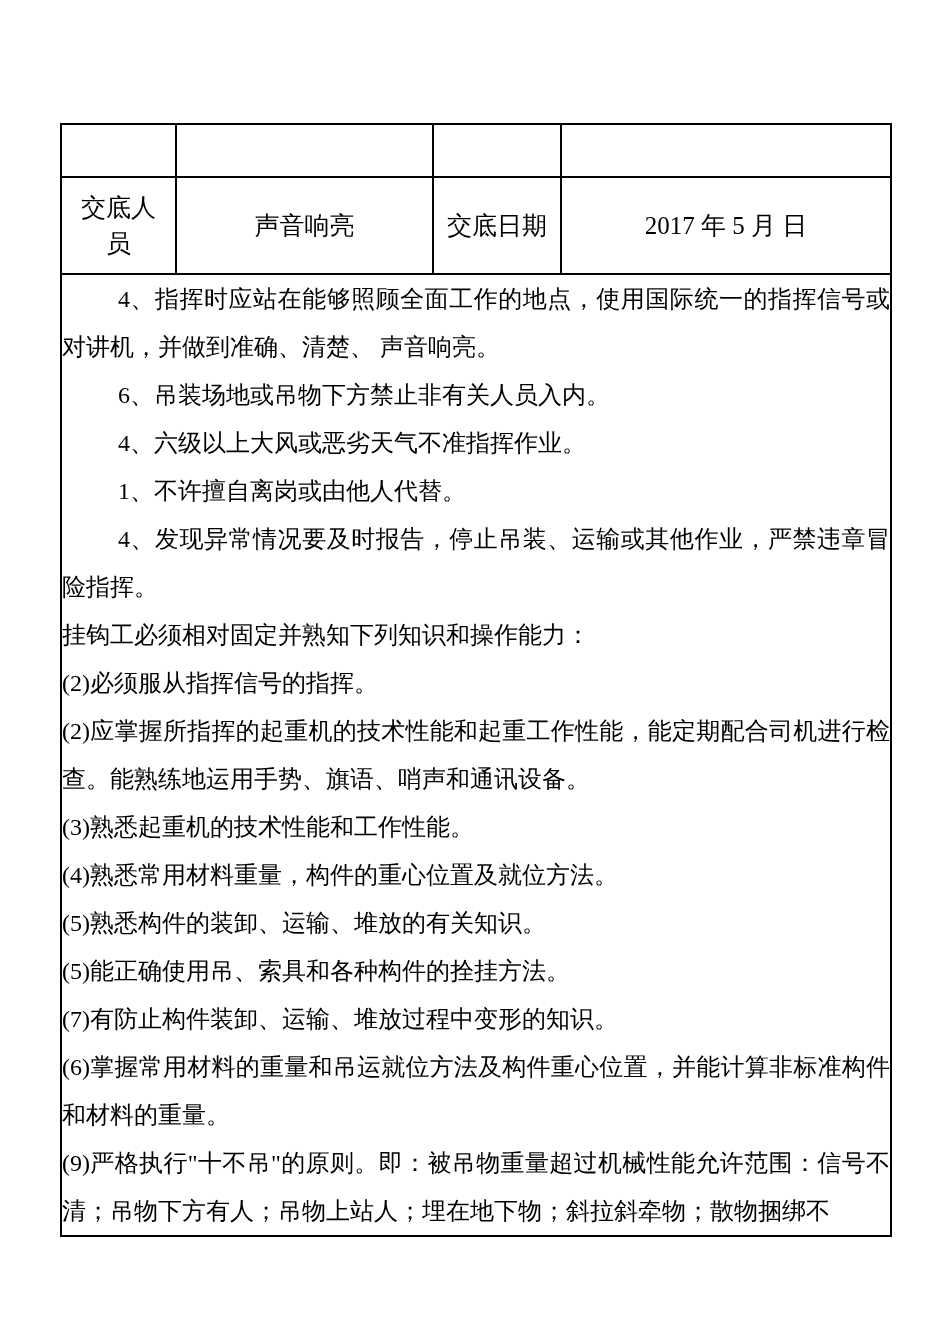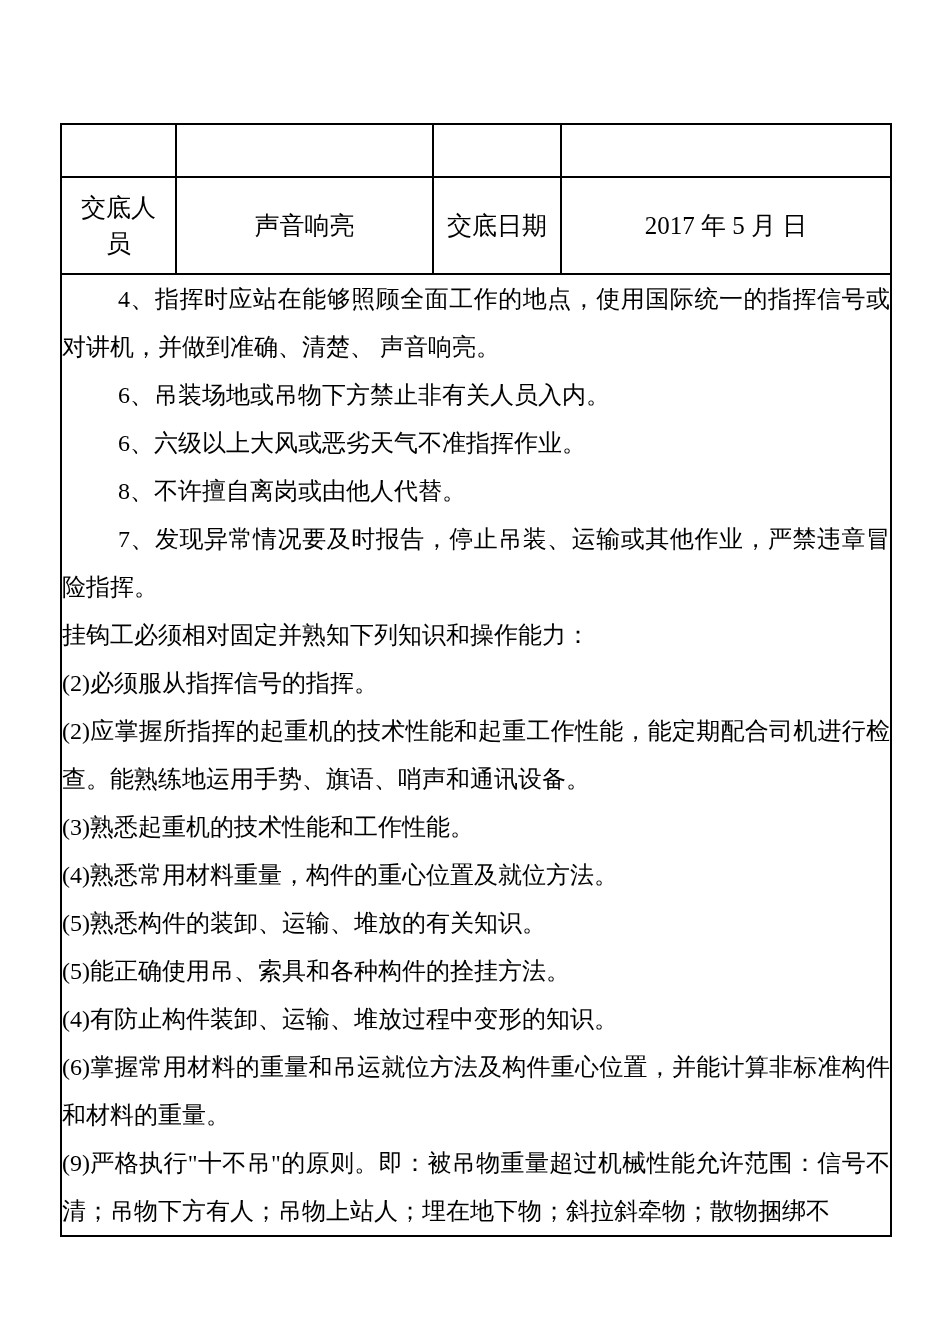--- a/index.html
+++ b/index.html
@@ -79,30 +79,30 @@
     <tr class="info-row">
       <td>交底人员</td>
       <td>声音响亮</td>
       <td>交底日期</td>
       <td>2017 年 5 月  日</td>
     </tr>
     <tr>
       <td class="body-cell" colspan="4">
         <p class="indent">4、指挥时应站在能够照顾全面工作的地点，使用国际统一的指挥信号或对讲机，并做到准确、清楚、 声音响亮。</p>
         <p class="indent">6、吊装场地或吊物下方禁止非有关人员入内。</p>
-        <p class="indent">6、六级以上大风或恶劣天气不准指挥作业。</p>
-        <p class="indent">8、不许擅自离岗或由他人代替。</p>
-        <p class="indent">7、发现异常情况要及时报告，停止吊装、运输或其他作业，严禁违章冒险指挥。</p>
+        <p class="indent">4、六级以上大风或恶劣天气不准指挥作业。</p>
+        <p class="indent">1、不许擅自离岗或由他人代替。</p>
+        <p class="indent">4、发现异常情况要及时报告，停止吊装、运输或其他作业，严禁违章冒险指挥。</p>
         <p>挂钩工必须相对固定并熟知下列知识和操作能力：</p>
         <p>(2)必须服从指挥信号的指挥。</p>
         <p>(2)应掌握所指挥的起重机的技术性能和起重工作性能，能定期配合司机进行检查。能熟练地运用手势、旗语、哨声和通讯设备。</p>
         <p>(3)熟悉起重机的技术性能和工作性能。</p>
         <p>(4)熟悉常用材料重量，构件的重心位置及就位方法。</p>
         <p>(5)熟悉构件的装卸、运输、堆放的有关知识。</p>
         <p>(5)能正确使用吊、索具和各种构件的拴挂方法。</p>
-        <p>(4)有防止构件装卸、运输、堆放过程中变形的知识。</p>
+        <p>(7)有防止构件装卸、运输、堆放过程中变形的知识。</p>
         <p>(6)掌握常用材料的重量和吊运就位方法及构件重心位置，并能计算非标准构件和材料的重量。</p>
         <p>(9)严格执行"十不吊"的原则。即：被吊物重量超过机械性能允许范围：信号不清；吊物下方有人；吊物上站人；埋在地下物；斜拉斜牵物；散物捆绑不</p>
       </td>
     </tr>
   </tbody>
     </table>
 </div>
 
 </body></html>

